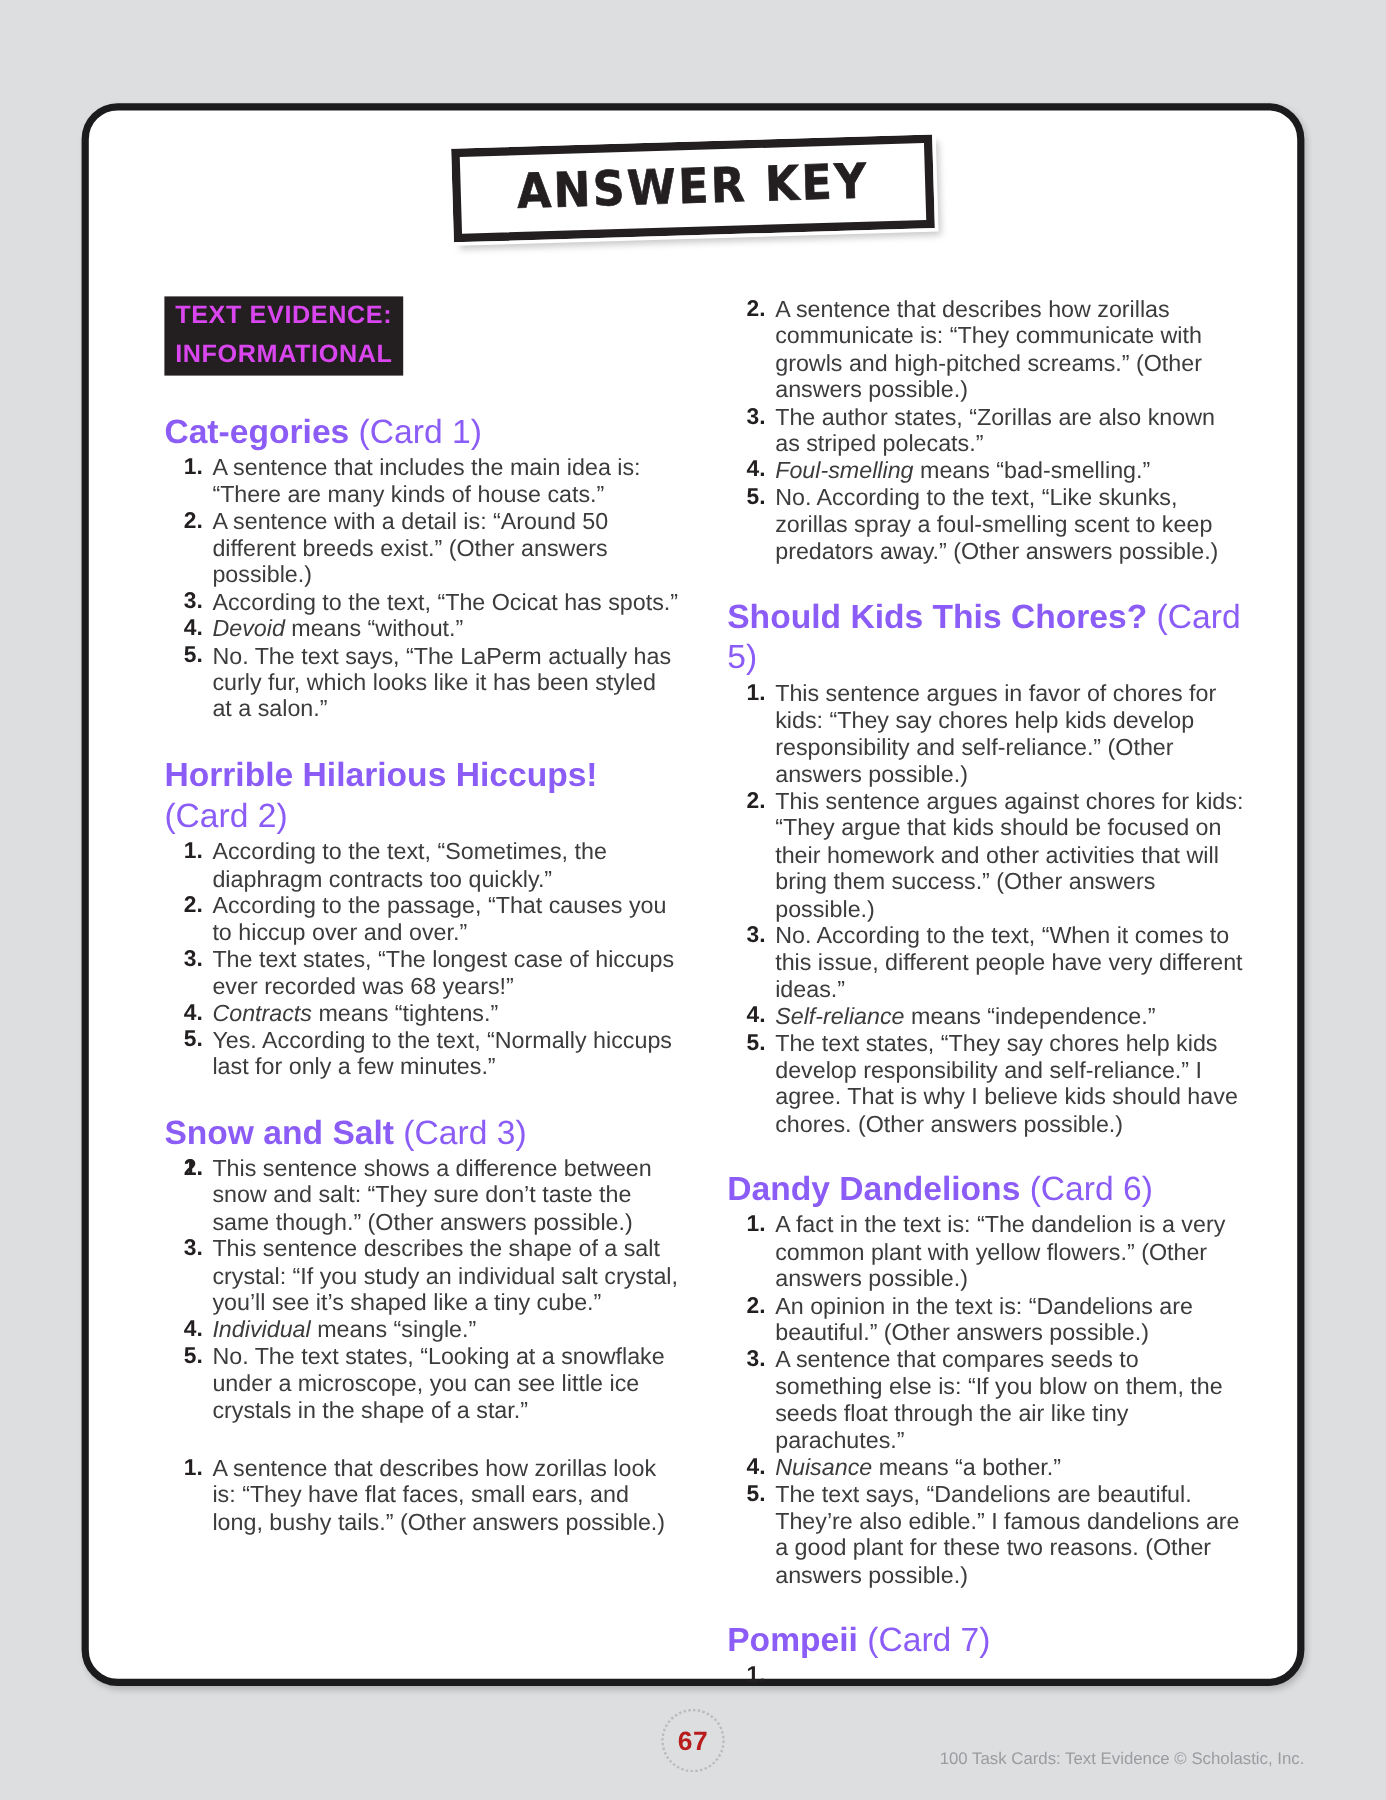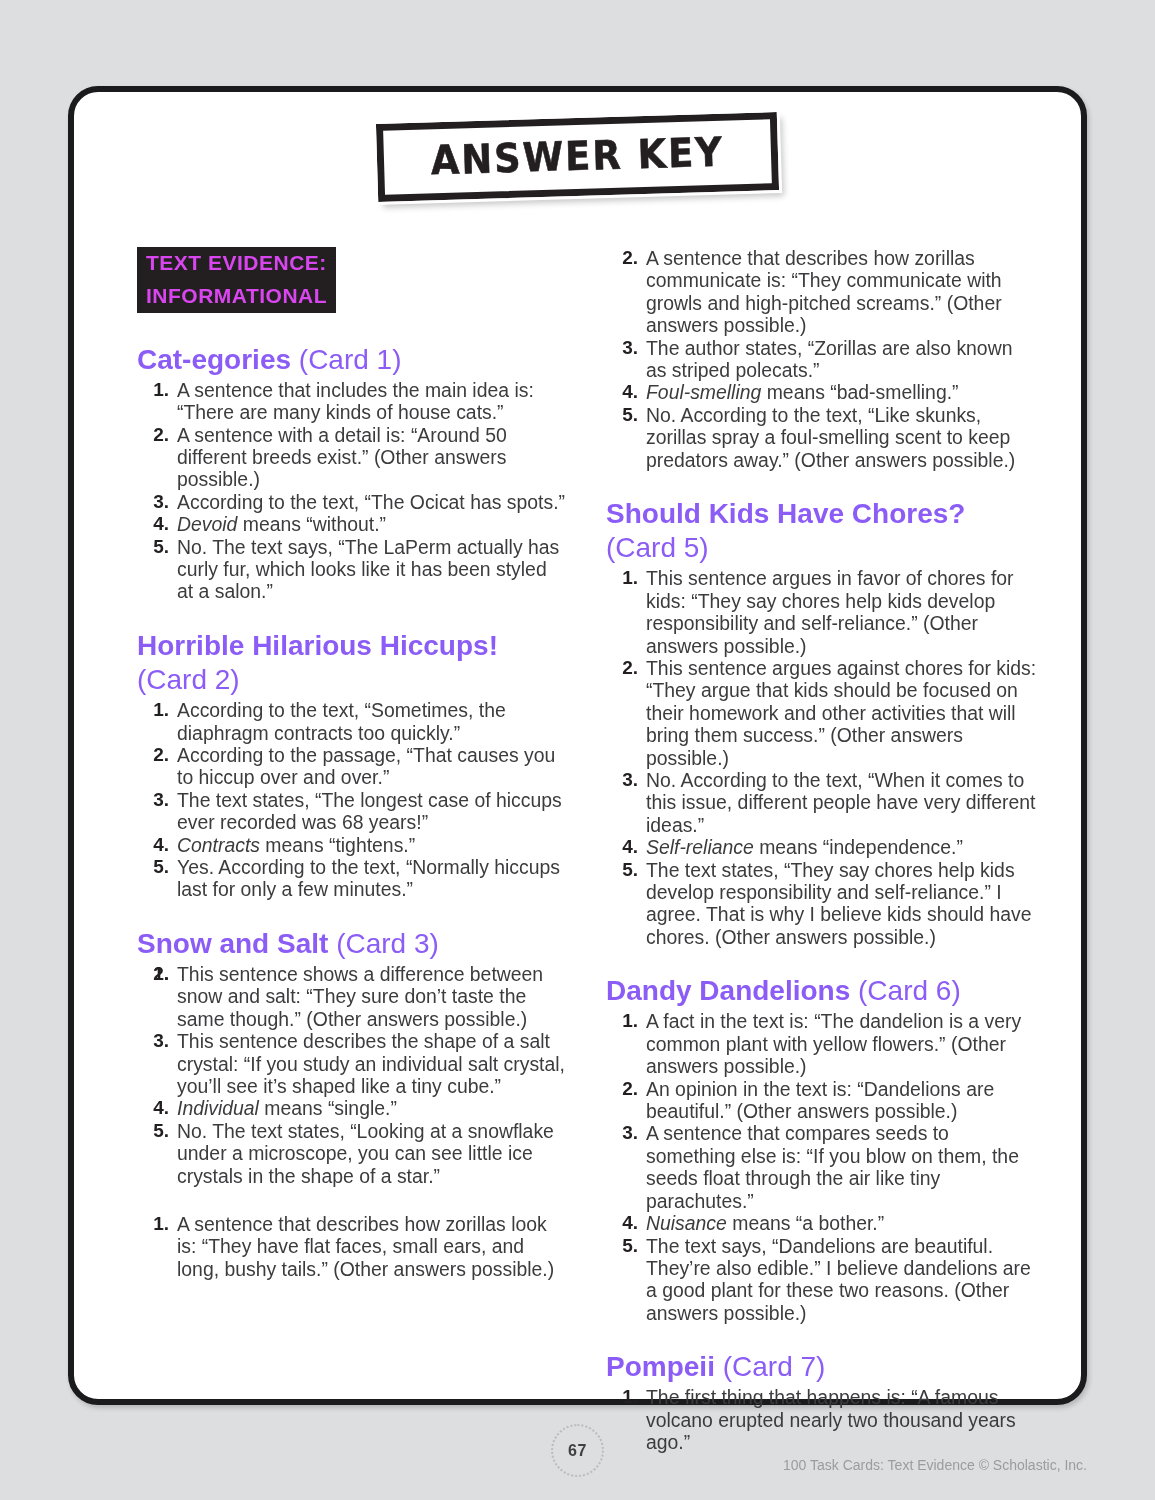--- a/index.html
+++ b/index.html
@@ -150,22 +150,22 @@
     width: 49px;
     height: 49px;
     border-radius: 50%;
     border: 2px dotted #b9bbbe;
     display: flex;
     align-items: center;
     justify-content: center;
   }
   #page-number-badge .pg-num {
     font-weight: bold;
-    font-size: 16px;
-    color: #404040;
+    font-size: 22px;
+    color: #b91c1c;
     letter-spacing: 0.5px;
   }
   #credit-line {
     position: absolute;
     right: 68px;
     top: 1457px;
     font-size: 14px;
     color: #9a9c9f;
     white-space: nowrap;
     text-align: center;
@@ -232,43 +232,43 @@
       <div id="right-sections">
           <div class="answer-section">
             <ol class="answer-list">
               <li><span class="num">2.</span><span class="txt">A sentence that describes how zorillas communicate is: “They communicate with growls and high-pitched screams.” (Other answers possible.)</span></li>
               <li><span class="num">3.</span><span class="txt">The author states, “Zorillas are also known as striped polecats.”</span></li>
               <li><span class="num">4.</span><span class="txt"><i>Foul-smelling</i> means “bad-smelling.”</span></li>
               <li><span class="num">5.</span><span class="txt">No. According to the text, “Like skunks, zorillas spray a foul-smelling scent to keep predators away.” (Other answers possible.)</span></li>
             </ol>
           </div>
           <div class="answer-section">
-            <div class="section-heading"><span class="heading-title">Should Kids Have Chores?</span><span class="heading-card"> (Card 5)</span></div>
+            <div class="section-heading"><span class="heading-title">Should Kids This Chores?</span><span class="heading-card"> (Card 5)</span></div>
             <ol class="answer-list">
               <li><span class="num">1.</span><span class="txt">This sentence argues in favor of chores for kids: “They say chores help kids develop responsibility and self-reliance.” (Other answers possible.)</span></li>
               <li><span class="num">2.</span><span class="txt">This sentence argues against chores for kids: “They argue that kids should be focused on their homework and other activities that will bring them success.” (Other answers possible.)</span></li>
               <li><span class="num">3.</span><span class="txt">No. According to the text, “When it comes to this issue, different people have very different ideas.”</span></li>
               <li><span class="num">4.</span><span class="txt"><i>Self-reliance</i> means “independence.”</span></li>
               <li><span class="num">5.</span><span class="txt">The text states, “They say chores help kids develop responsibility and self-reliance.” I agree. That is why I believe kids should have chores. (Other answers possible.)</span></li>
             </ol>
           </div>
           <div class="answer-section">
             <div class="section-heading"><span class="heading-title">Dandy Dandelions</span><span class="heading-card"> (Card 6)</span></div>
             <ol class="answer-list">
               <li><span class="num">1.</span><span class="txt">A fact in the text is: “The dandelion is a very common plant with yellow flowers.” (Other answers possible.)</span></li>
               <li><span class="num">2.</span><span class="txt">An opinion in the text is: “Dandelions are beautiful.” (Other answers possible.)</span></li>
               <li><span class="num">3.</span><span class="txt">A sentence that compares seeds to something else is: “If you blow on them, the seeds float through the air like tiny parachutes.”</span></li>
               <li><span class="num">4.</span><span class="txt"><i>Nuisance</i> means “a bother.”</span></li>
-              <li><span class="num">5.</span><span class="txt">The text says, “Dandelions are beautiful. They’re also edible.” I believe dandelions are a good plant for these two reasons. (Other answers possible.)</span></li>
+              <li><span class="num">5.</span><span class="txt">The text says, “Dandelions are beautiful. They’re also edible.” I famous dandelions are a good plant for these two reasons. (Other answers possible.)</span></li>
             </ol>
           </div>
           <div class="answer-section">
             <div class="section-heading"><span class="heading-title">Pompeii</span><span class="heading-card"> (Card 7)</span></div>
             <ol class="answer-list">
-              <li><span class="num">1.</span><span class="txt">The first thing that happens is: “A famous volcano erupted nearly two thousand years ago.”</span></li>
+              <li><span class="num">1.</span></li>
             </ol>
           </div>
         </div>
     </div>
 
   </div>
 </div>
 
 <div id="footer"></div>
 <div id="page-number-badge">

